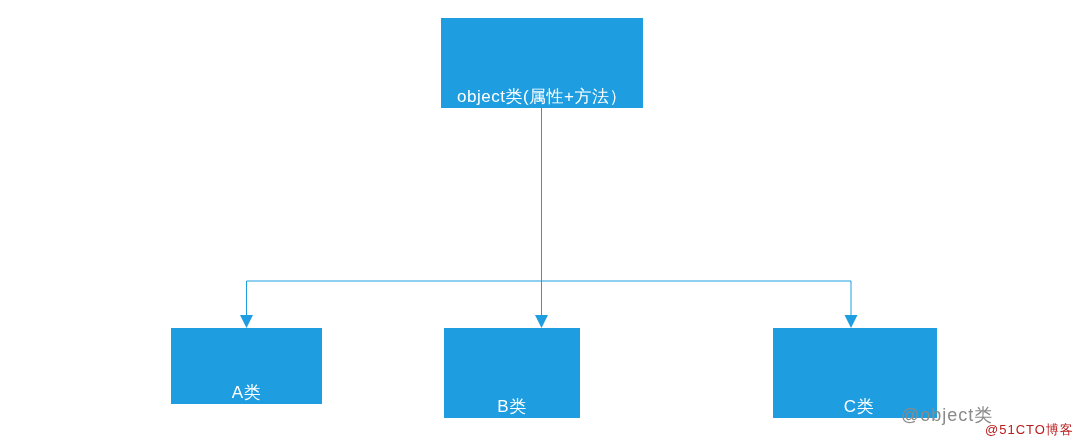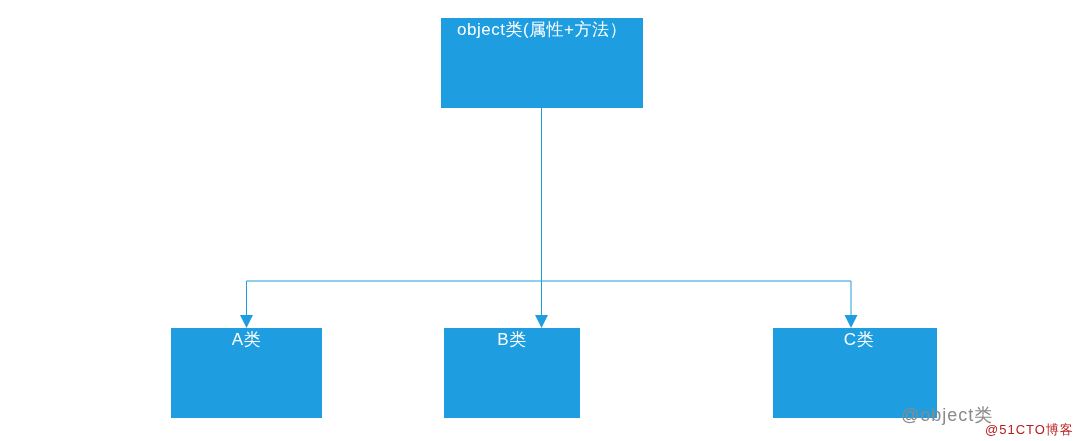--- a/index.html
+++ b/index.html
@@ -19,28 +19,28 @@
     position: absolute;
     left: 0;
     top: 0;
     pointer-events: none;
   }
   .node {
     position: absolute;
     background: #1e9ee0;
     color: #ffffff;
     display: flex;
-    align-items: flex-start;
+    align-items: flex-end;
     justify-content: center;
     font-size: 17px;
     letter-spacing: 0.5px;
     text-align: center;
   }
   .node-root { left: 441px; top: 18px;  width: 202px; height: 90px; }
-  .node-a    { left: 171px; top: 328px; width: 151px; height: 90px; }
+  .node-a    { left: 171px; top: 328px; width: 151px; height: 76px; }
   .node-b    { left: 444px; top: 328px; width: 136px; height: 90px; }
   .node-c    { left: 773px; top: 328px; width: 156px; height: 90px; padding-left: 8px; }
   .watermark {
     position: absolute;
     white-space: nowrap;
     pointer-events: none;
   }
   .watermark-primary {
     left: 901px;
     top: 403px;

